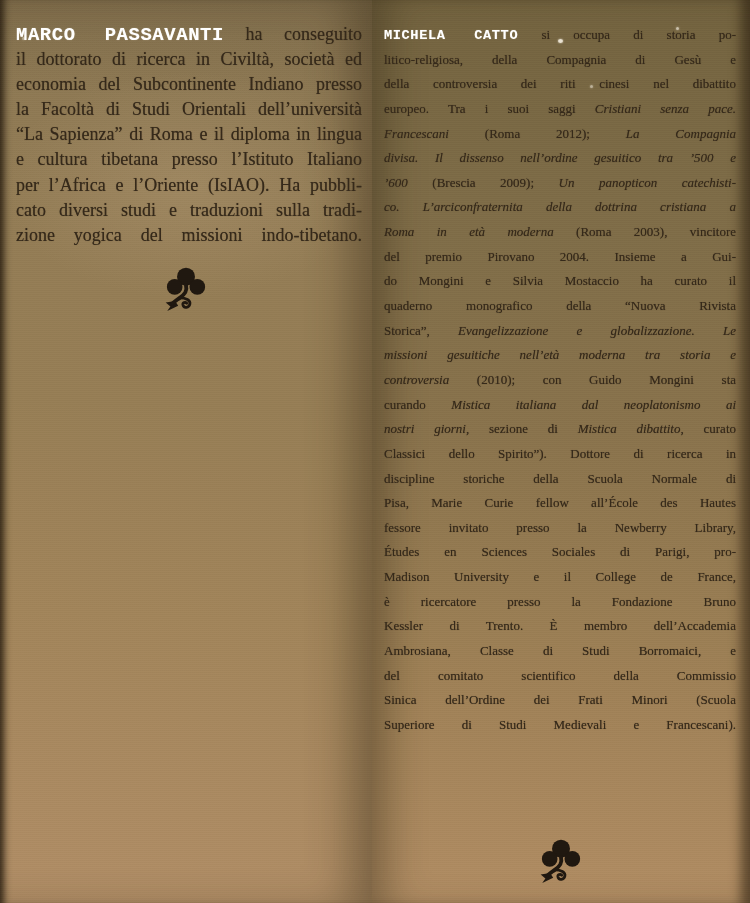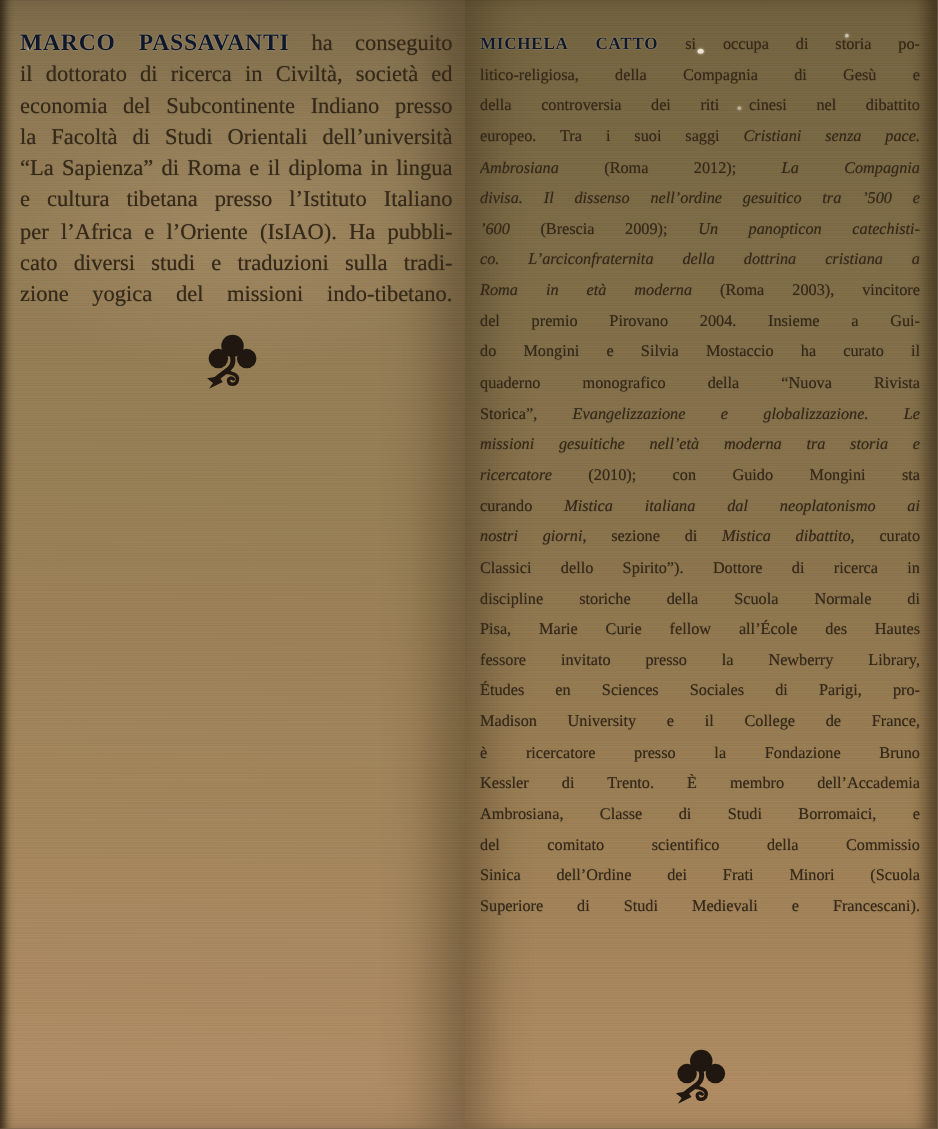--- a/index.html
+++ b/index.html
@@ -53,22 +53,23 @@
   .col-right{left:384px;top:23px;width:352px;font-size:13px;--lh:24.65px;}
   .line{
     height:var(--lh);line-height:var(--lh);
     text-align:justify;text-align-last:justify;
     overflow:hidden;
   }
   .seg-r{font-style:normal;}
   .seg-i{font-style:italic;}
   .seg-n{
     font-weight:bold;font-style:normal;
-    color:#0f172a;letter-spacing:.6px;font-size:1.05em;
+    color:#ffffff;letter-spacing:.6px;font-size:1.05em;
     text-shadow:0 0 1px rgba(255,250,234,.55);
+    font-family:Liberation Mono, monospace;
   }
   
   .ornament-row{position:absolute;display:flex;justify-content:center;}
   .ornament-row.left{left:0;top:264px;width:372px;}
   .ornament-row.right{left:372px;top:836px;width:378px;}
   .fleuron{width:50px;height:52px;}
 </style>
 </head>
 <body>
 
@@ -94,31 +95,31 @@
       <div class="line"><span class="seg-r">e cultura tibetana presso l’Istituto Italiano</span></div>
       <div class="line"><span class="seg-r">per l’Africa e l’Oriente (IsIAO). Ha pubbli-</span></div>
       <div class="line"><span class="seg-r">cato diversi studi e traduzioni sulla tradi-</span></div>
       <div class="line"><span class="seg-r">zione yogica del missioni indo-tibetano.</span></div>
     </div>
   <div class="col col-right">
       <div class="line"><span class="seg-n">MICHELA CATTO</span><span class="seg-r"> si occupa di storia po-</span></div>
       <div class="line"><span class="seg-r">litico-religiosa, della Compagnia di Gesù e</span></div>
       <div class="line"><span class="seg-r">della controversia dei riti cinesi nel dibattito</span></div>
       <div class="line"><span class="seg-r">europeo. Tra i suoi saggi </span><span class="seg-i">Cristiani senza pace.</span></div>
-      <div class="line"><span class="seg-i">Ambrosiana </span><span class="seg-r">(Roma 2012); </span><span class="seg-i">La Compagnia</span></div>
+      <div class="line"><span class="seg-i">Francescani </span><span class="seg-r">(Roma 2012); </span><span class="seg-i">La Compagnia</span></div>
       <div class="line"><span class="seg-i">divisa. Il dissenso nell’ordine gesuitico tra ’500 e</span></div>
       <div class="line"><span class="seg-i">’600 </span><span class="seg-r">(Brescia 2009); </span><span class="seg-i">Un panopticon catechisti-</span></div>
       <div class="line"><span class="seg-i">co. L’arciconfraternita della dottrina cristiana a</span></div>
       <div class="line"><span class="seg-i">Roma in età moderna </span><span class="seg-r">(Roma 2003), vincitore</span></div>
       <div class="line"><span class="seg-r">del premio Pirovano 2004. Insieme a Gui-</span></div>
       <div class="line"><span class="seg-r">do Mongini e Silvia Mostaccio ha curato il</span></div>
       <div class="line"><span class="seg-r">quaderno monografico della “Nuova Rivista</span></div>
       <div class="line"><span class="seg-r">Storica”, </span><span class="seg-i">Evangelizzazione e globalizzazione. Le</span></div>
       <div class="line"><span class="seg-i">missioni gesuitiche nell’età moderna tra storia e</span></div>
-      <div class="line"><span class="seg-i">ricercatore </span><span class="seg-r">(2010); con Guido Mongini sta</span></div>
+      <div class="line"><span class="seg-i">controversia </span><span class="seg-r">(2010); con Guido Mongini sta</span></div>
       <div class="line"><span class="seg-r">curando </span><span class="seg-i">Mistica italiana dal neoplatonismo ai</span></div>
       <div class="line"><span class="seg-i">nostri giorni</span><span class="seg-r">, sezione di </span><span class="seg-i">Mistica dibattito</span><span class="seg-r">, curato</span></div>
       <div class="line"><span class="seg-r">Classici dello Spirito”). Dottore di ricerca in</span></div>
       <div class="line"><span class="seg-r">discipline storiche della Scuola Normale di</span></div>
       <div class="line"><span class="seg-r">Pisa, Marie Curie fellow all’École des Hautes</span></div>
       <div class="line"><span class="seg-r">fessore invitato presso la Newberry Library,</span></div>
       <div class="line"><span class="seg-r">Études en Sciences Sociales di Parigi, pro-</span></div>
       <div class="line"><span class="seg-r">Madison University e il College de France,</span></div>
       <div class="line"><span class="seg-r">è ricercatore presso la Fondazione Bruno</span></div>
       <div class="line"><span class="seg-r">Kessler di Trento. È membro dell’Accademia</span></div>

